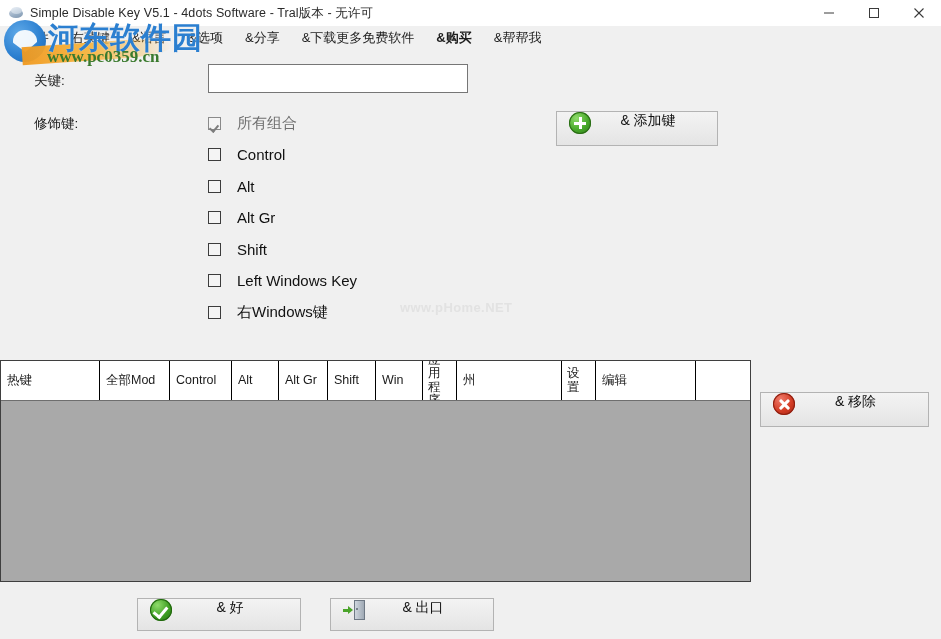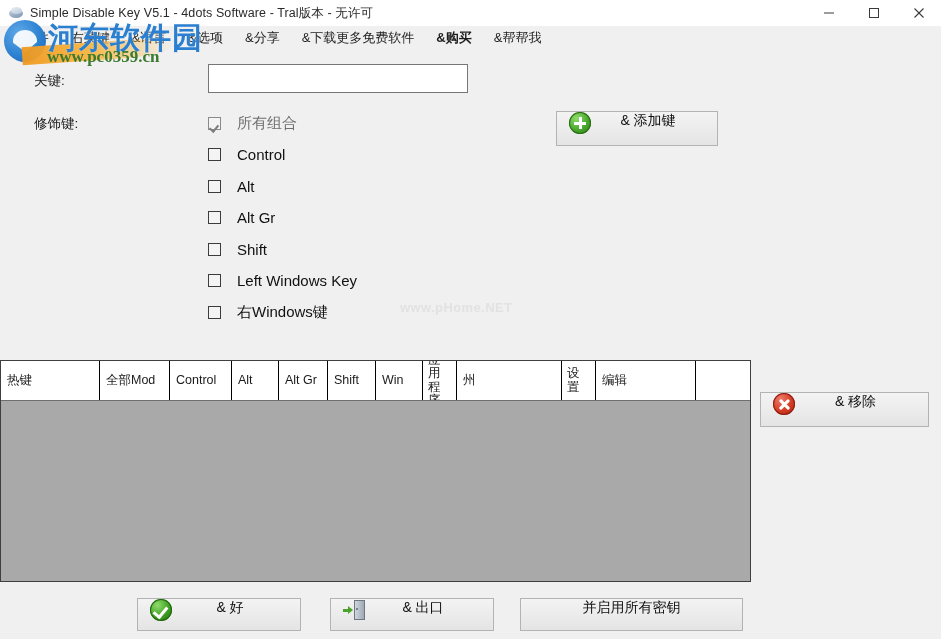--- a/index.html
+++ b/index.html
@@ -412,17 +412,14 @@
   </div>
 
   <div class="btn" id="btn-exit">
     <div class="btn-ico ico-exit">
       <div class="door"></div>
         <div class="arrow"></div>
     </div>
     <div class="btn-txt">&amp; 出口</div>
   </div>
 
-  <div class="btn no-ico" id="btn-enable">
-    <div class="btn-txt">并启用所有密钥</div>
-  </div>
 
 </div>
 
 </body></html>

